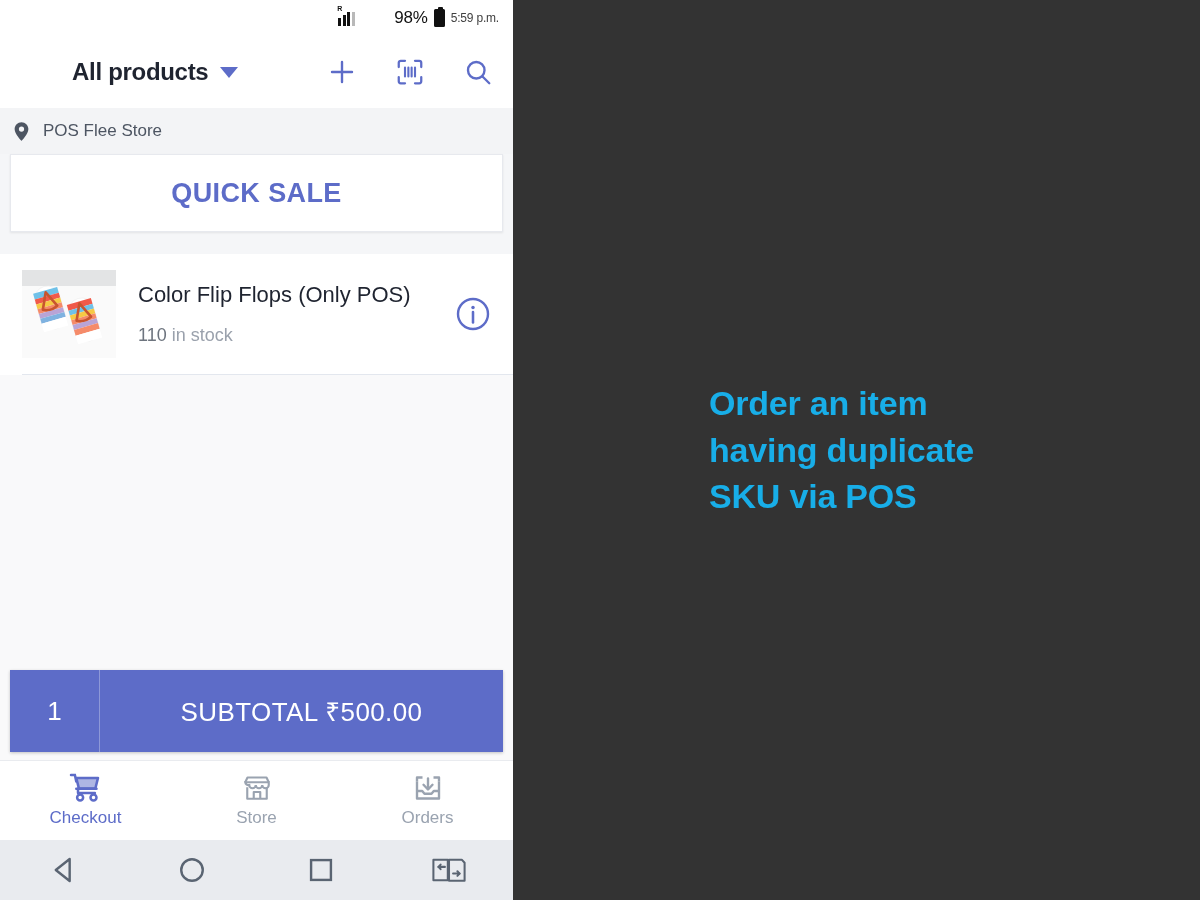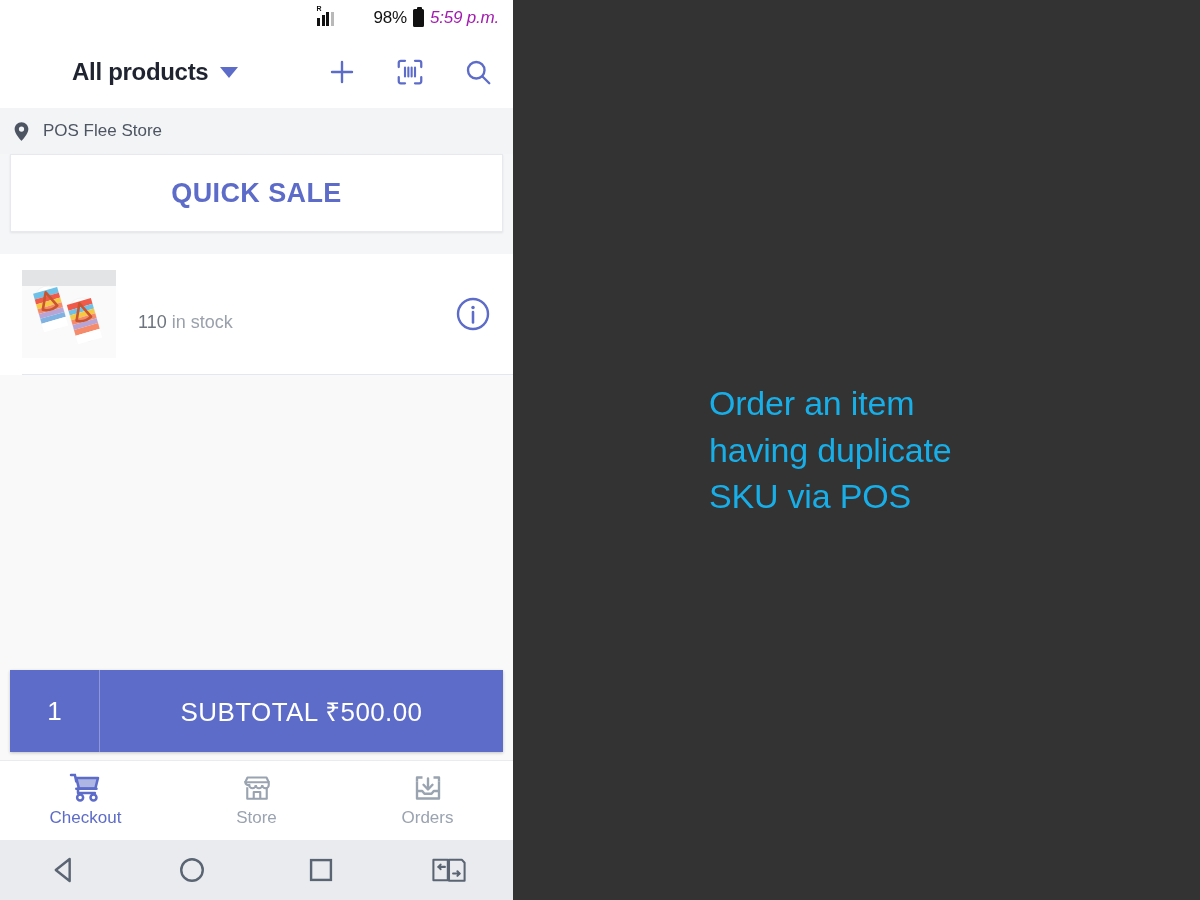--- a/index.html
+++ b/index.html
@@ -41,21 +41,21 @@
   }
   .sb-pct { font-size:17px; color:#111; letter-spacing:-0.2px;margin-left:29px; }
   .sb-batt {
     width:11px; height:18px; border:2px solid #111; border-radius:1.5px;
     background:#111; position:relative;
   }
   .sb-batt::before{
     content:""; position:absolute; top:-4px; left:2.5px;
     width:5px; height:3px; background:#111; border-radius:1px 1px 0 0;
   }
-  .sb-time { font-size:17px; color:#a21caf; letter-spacing:-0.2px;font-style:italic; }
+  .sb-time { font-size:12px; color:#404040; letter-spacing:-0.2px; }
 
   
   .appbar {
     height:72px; flex:0 0 72px;
     background:#ffffff;
     display:flex; align-items:center;
     padding:0 18px 0 24px;
     position:relative; z-index:5;margin-left:48px;
   }
   .appbar-title {
@@ -156,21 +156,21 @@
   }
 
   
   .annotation {
     flex:1 1 auto; background:#333333;
     display:flex; align-items:center;
     padding-left:196px;
   }
   .annotation-text {
     color:#18aee8;
-    font-size:34px; font-weight:normal;
+    font-size:34px; font-weight:bold;
     line-height:1.38;
     max-width:310px;
     letter-spacing:-0.2px;
   }
 </style>
 </head>
 <body>
 
 <div id="root">
 
@@ -270,20 +270,21 @@
                 <rect x="0" y="19" width="25" height="5" fill="#f58b6a"></rect>
                 <rect x="0" y="24" width="25" height="5" fill="#b9a4d6"></rect>
                 <rect x="0" y="29" width="25" height="6" fill="#f58b6a"></rect>
                 <rect x="0" y="35" width="25" height="9" fill="#ffffff"></rect>
                 <path d="M12.5 5 L5 21 M12.5 5 L20 21" stroke="#c8552f" stroke-width="2.6" fill="none" stroke-linecap="round"></path>
                 <path d="M5 21 Q12.5 25 20 21" stroke="#c8552f" stroke-width="2.6" fill="none"></path>
               </g>
             </svg>
           </div>
           <div class="prod-info">
+            <div class="prod-name">Color Flip Flops (Only POS)</div>
             <div class="prod-stock">
               <b>110</b><span> in stock</span>
             </div>
           </div>
           <div class="info-icon">
             <svg width="36" height="36" viewBox="0 0 24 24">
               <circle cx="12" cy="12" r="10" fill="none" stroke="#5d6cc8" stroke-width="1.6"></circle>
               <circle cx="12" cy="7.6" r="1.15" fill="#5d6cc8"></circle>
               <path d="M12 10.6v7" stroke="#5d6cc8" stroke-width="1.7" stroke-linecap="round"></path>
             </svg>

